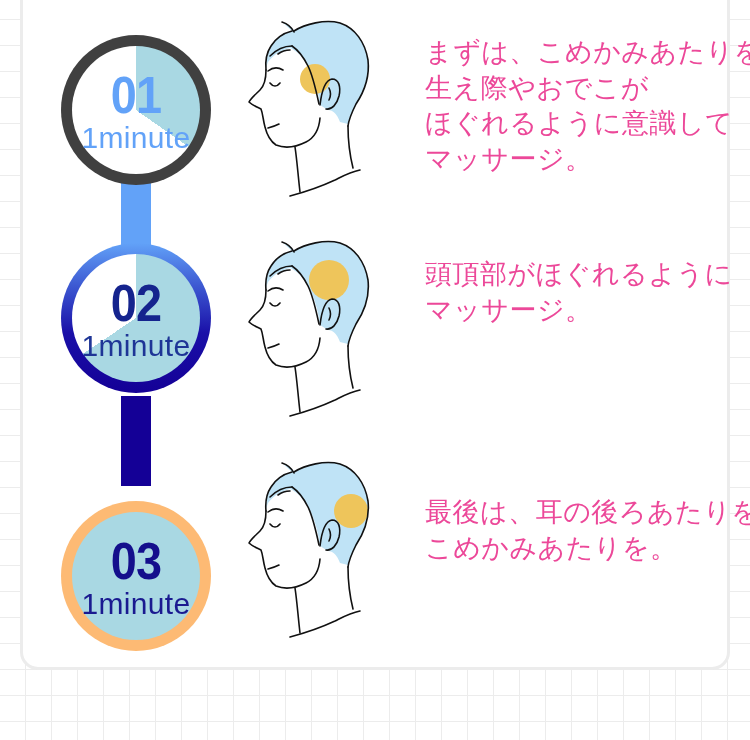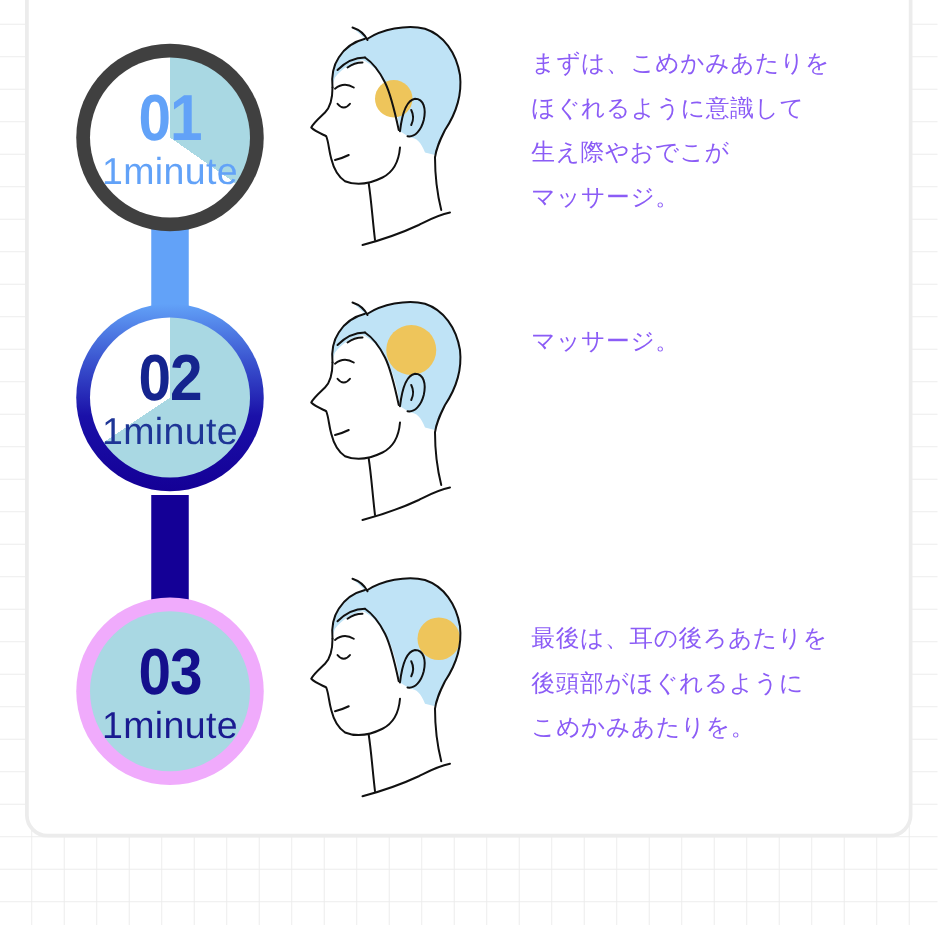--- a/index.html
+++ b/index.html
@@ -20,21 +20,21 @@
     .bar { position: absolute; left: 121px; width: 30px; z-index: 1; }
     .bar-1 { top: 176px; height: 88px; background: linear-gradient(180deg, #62a2f8 0%, #62a2f8 80%, #5a90ef 100%); }
     .bar-2 { top: 396px; height: 90px; background: #140096; }
 
     .step-circle {
       position: absolute; left: 61px; width: 150px; height: 150px;
       border-radius: 50%; z-index: 2;
     }
     .circle-1 { top: 35px; background: #404040; }
     .circle-2 { top: 243px; background: linear-gradient(180deg, #62a2f8 0%, #3b55d0 30%, #1a10a8 60%, #140096 100%); }
-    .circle-3 { top: 478px; background: #f0abfc; }
+    .circle-3 { top: 501px; background: #fdba74; }
     .pie {
       position: absolute; left: 11px; top: 11px; width: 128px; height: 128px; border-radius: 50%;
     }
     .pie[data-progress="1/3"] { background: conic-gradient(#a9d8e3 0deg 125deg, #ffffff 125deg 360deg); }
     .pie[data-progress="2/3"] { background: conic-gradient(#a9d8e3 0deg 236deg, #ffffff 236deg 360deg); }
     .pie[data-progress="3/3"] { background: #a9d8e3; }
 
     .num {
       position: absolute; left: 0; width: 150px; top: 34px; height: 52px; line-height: 52px;
       text-align: center; font-family: "Liberation Sans", sans-serif; font-weight: bold;
@@ -51,21 +51,21 @@
     .circle-3 .minute { color: #1a1a90; }
 
     .head { position: absolute; left: 240px; width: 140px; height: 190px; z-index: 2; }
     .head-1 { top: 10px; }
     .head-2 { top: 230px; }
     .head-3 { top: 451px; }
     .head svg { width: 140px; height: 190px; display: block; }
 
     .desc {
       position: absolute; left: 425px; width: 290px; z-index: 2;
-      font-size: 19px; line-height: 35.5px; color: #8b5cf6; letter-spacing: 0.5px;
+      font-size: 27px; line-height: 35.5px; color: #ec4899; letter-spacing: 0.5px;
     }
     .desc span { display: block; white-space: nowrap; }
     .desc-1 { top: 34px; }
     .desc-2 { top: 256px; }
     .desc-3 { top: 494px; }
   </style>
 </head>
 <body>
 
 <div class="card"></div>
@@ -96,22 +96,22 @@
       <path d="M80,95 C82,78 86,70 92,69 C99,69 101,77 99,86 C97,94 92,100 86,99"></path>
       <path d="M89,78 C91,82 91,86 89,90"></path>
       <path d="M55,137 C57,150 58,165 60,182"></path>
       <path d="M108,116 C108,130 109,142 113,158"></path>
       <path d="M50,186 C65,182 80,177 95,170 C103,166 110,162 120,160"></path>
     </g>
   </svg>
 </div>
 <div class="desc desc-1">
   <span>まずは、こめかみあたりを</span>
+  <span>生え際やおでこが</span>
   <span>ほぐれるように意識して</span>
-  <span>生え際やおでこが</span>
   <span>マッサージ。</span>
 </div>
 
 <div class="step-circle circle-2">
   <div class="pie" data-progress="2/3"></div>
   <div class="num">02</div>
   <div class="minute">1minute</div>
 </div>
 <div class="head head-2">
   <svg viewBox="0 0 140 190">
@@ -130,20 +130,21 @@
       <path d="M28,118 C32,117 35,116 39,114"></path>
       <path d="M80,95 C82,78 86,70 92,69 C99,69 101,77 99,86 C97,94 92,100 86,99"></path>
       <path d="M89,78 C91,82 91,86 89,90"></path>
       <path d="M55,137 C57,150 58,165 60,182"></path>
       <path d="M108,116 C108,130 109,142 113,158"></path>
       <path d="M50,186 C65,182 80,177 95,170 C103,166 110,162 120,160"></path>
     </g>
   </svg>
 </div>
 <div class="desc desc-2">
+  <span>頭頂部がほぐれるように</span>
   <span>マッサージ。</span>
 </div>
 
 <div class="step-circle circle-3">
   <div class="pie" data-progress="3/3"></div>
   <div class="num">03</div>
   <div class="minute">1minute</div>
 </div>
 <div class="head head-3">
   <svg viewBox="0 0 140 190">
@@ -163,15 +164,14 @@
       <path d="M80,95 C82,78 86,70 92,69 C99,69 101,77 99,86 C97,94 92,100 86,99"></path>
       <path d="M89,78 C91,82 91,86 89,90"></path>
       <path d="M55,137 C57,150 58,165 60,182"></path>
       <path d="M108,116 C108,130 109,142 113,158"></path>
       <path d="M50,186 C65,182 80,177 95,170 C103,166 110,162 120,160"></path>
     </g>
   </svg>
 </div>
 <div class="desc desc-3">
   <span>最後は、耳の後ろあたりを</span>
-  <span>後頭部がほぐれるように</span>
   <span>こめかみあたりを。</span>
 </div>
 
 </body></html>

